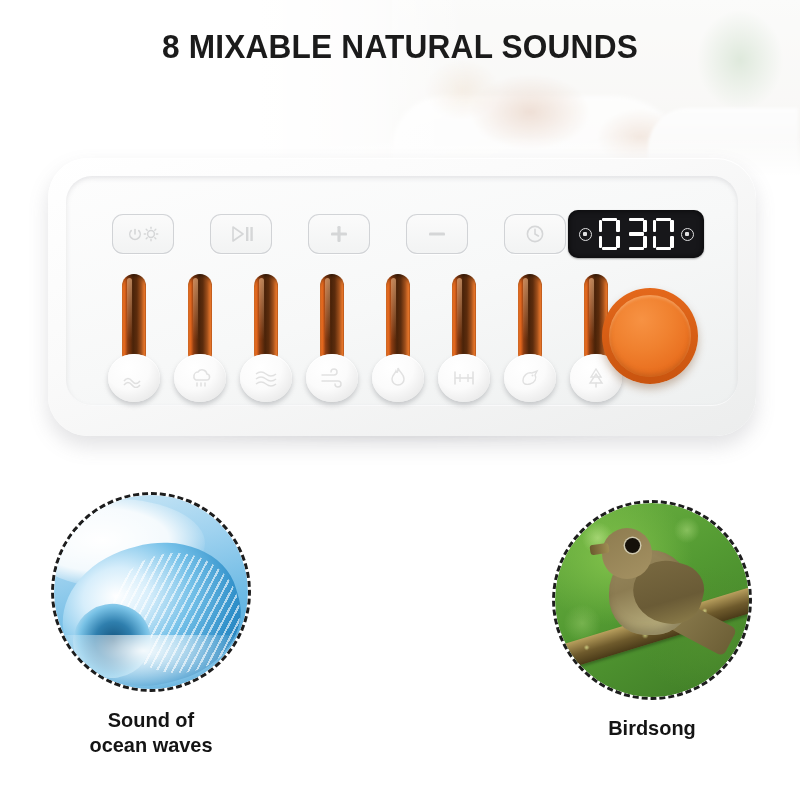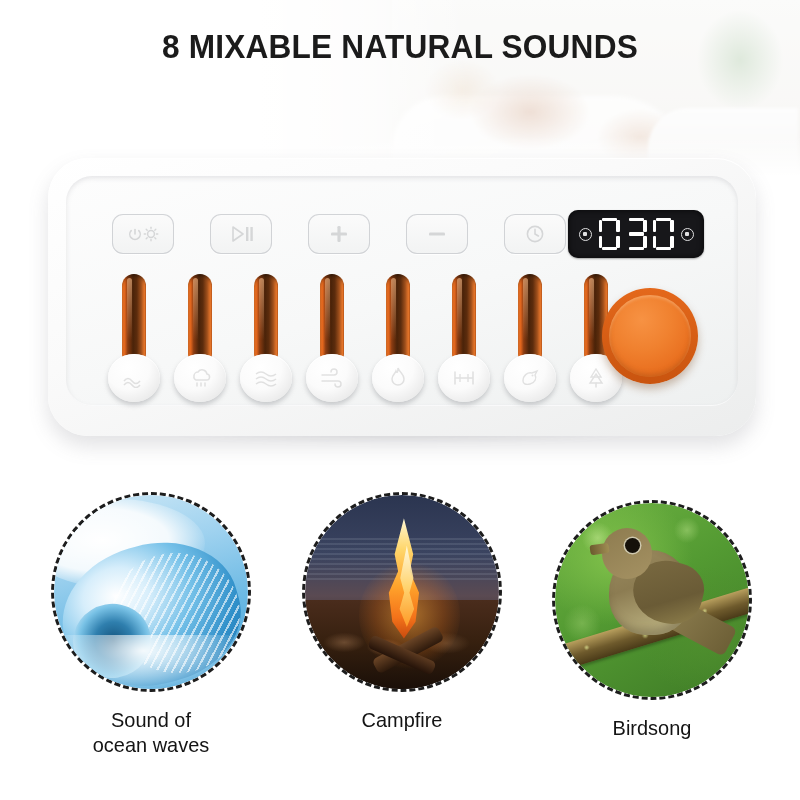--- a/index.html
+++ b/index.html
@@ -98,21 +98,21 @@
   
   .vol{position:absolute;right:40px;top:112px;width:96px;height:96px;border-radius:50%;
     background:linear-gradient(180deg,#e4681b,#c9540f);
     box-shadow:0 5px 9px rgba(120,70,30,.34);
     display:flex;align-items:center;justify-content:center;}
   .vol-top{width:82px;height:82px;border-radius:50%;
     background:radial-gradient(circle at 40% 30%, #f79243 0%, #f0812f 40%, #e96f1f 72%, #dd6317 100%);
     box-shadow:inset 0 2px 3px rgba(255,200,150,.45), inset 0 -3px 5px rgba(140,70,20,.30);}
 
   
-  .cards{position:absolute;left:0;top:492px;width:660px;height:300px;}
+  .cards{position:absolute;left:0;top:492px;width:660px;height:300px;font-weight:bold;}
   .card{position:absolute;width:230px;text-align:center;}
   .circle{width:200px;height:200px;border-radius:50%;margin:0 auto;
     border:3px dashed #1d1d1d;overflow:hidden;position:relative;box-sizing:border-box;}
   .cimg{position:absolute;inset:0;border-radius:50%;overflow:hidden;}
   .caption{margin-top:16px;font-size:21px;color:#141414;line-height:1.18;
     transform:scaleX(.95);transform-origin:50% 0;}
 
   
   .w-sky{position:absolute;inset:0;background:linear-gradient(165deg,#cfe9f7 0%,#9fd2ef 32%,#6bb9e4 62%,#3e9fd6 100%);}
   .w-cloud{position:absolute;left:-14%;top:2%;width:92%;height:46%;border-radius:50%;
@@ -382,38 +382,20 @@
             <div class="w-barrel"></div>
             <div class="w-foam"></div>
         </div>
       </div>
       <div class="caption">
         <div>Sound of</div>
         <div>ocean waves</div>
       </div>
     </div>
 
-    <div class="card" style="left:287px;top:0;">
-      <div class="circle">
-        <div class="cimg">
-          <div class="f-sky"></div>
-            <div class="f-sea"></div>
-            <div class="f-sand"></div>
-          <div class="f-rocks"></div>
-            <div class="f-glow"></div>
-          <div class="f-log1"></div>
-            <div class="f-log2"></div>
-          <div class="f-flame"></div>
-            <div class="f-flame2"></div>
-        </div>
-      </div>
-      <div class="caption">
-        <div>Campfire</div>
-      </div>
-    </div>
 
     <div class="card" style="left:537px;top:8px;">
       <div class="circle">
         <div class="cimg">
           <div class="b-bg"></div>
             <div class="b-bokeh"></div>
           <div class="b-branch"></div>
           <div class="b-tail"></div>
             <div class="b-body"></div>
             <div class="b-wing"></div>

